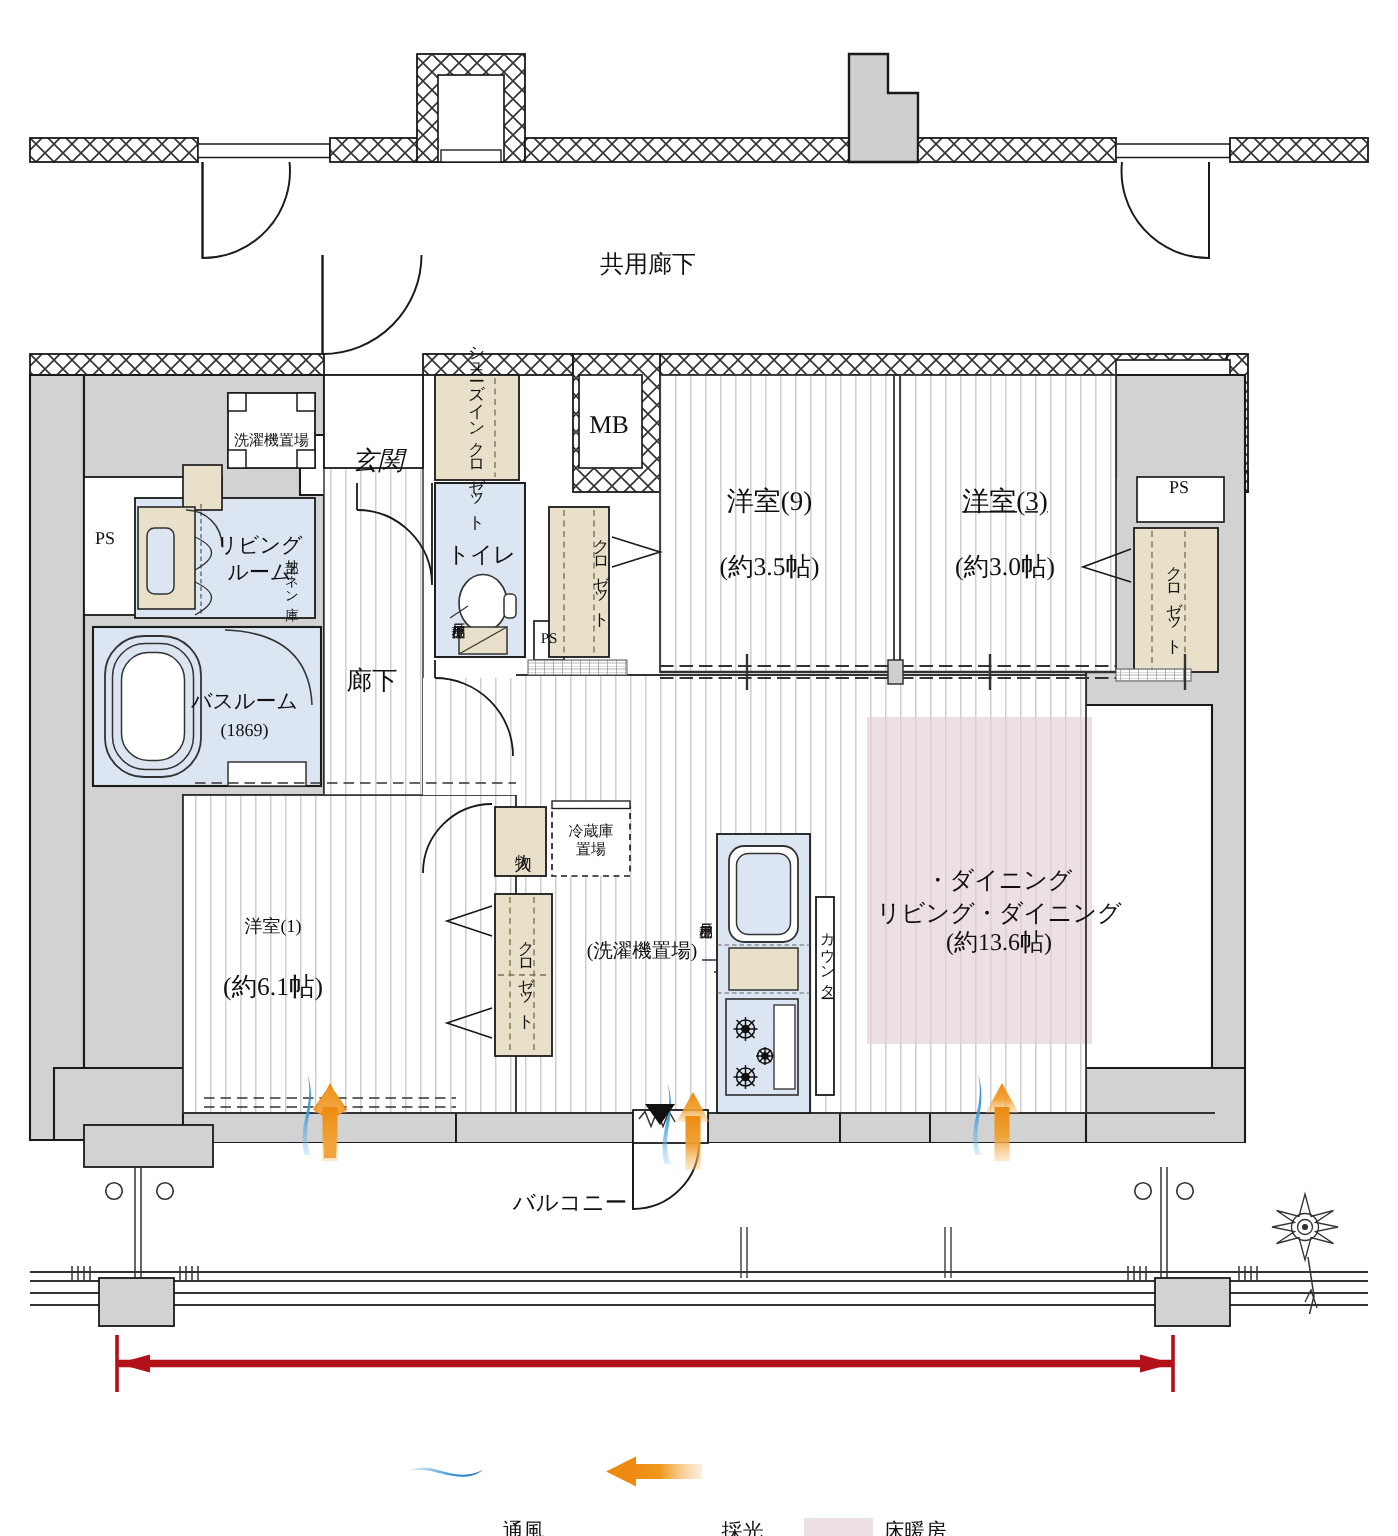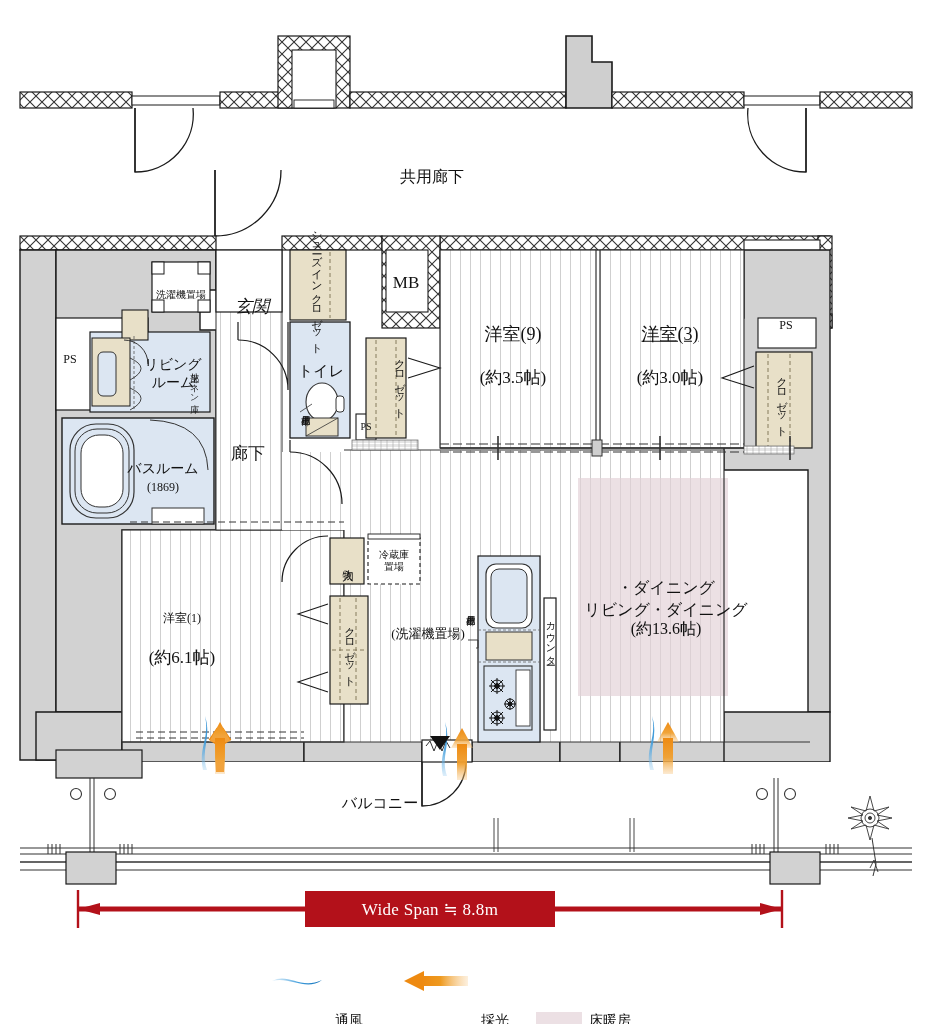--- a/index.html
+++ b/index.html
@@ -429,21 +429,20 @@
 <div class="lbl ctr f13" style="left:428px;top:634px;">(洗濯機置場)</div>
 <div class="lbl vert ctr f9" style="left:470px;top:609px;">上部吊戸棚</div>
 <div class="lbl vert ctr f10" style="left:550px;top:637px;">カウンター</div>
 
 <div class="lbl ctr f16" style="left:666px;top:566px;margin-top:44px;">リビング・ダイニング</div>
 <div class="lbl ctr f16" style="left:666px;top:588px;">・ダイニング</div>
 <div class="lbl ctr f16" style="left:666px;top:629px;">(約13.6帖)</div>
 
 <div class="lbl ctr f15" style="left:380px;top:803px;">バルコニー</div>
 
-<div class="wsbox" style="left:430px;top:909px;width:250px;height:36px;">Wide Span ≒ 8.8m</div>
 
 <div class="legend" style="left:272px;top:972px;">
   <span style="display:inline-block;width:56px;"></span>
   <span class="f14">通風</span>
 </div>
 <div class="legend" style="left:404px;top:972px;">
   <span style="display:inline-block;width:70px;"></span>
   <span class="f14">採光</span>
 </div>
 <div class="legend" style="left:536px;top:972px;">

